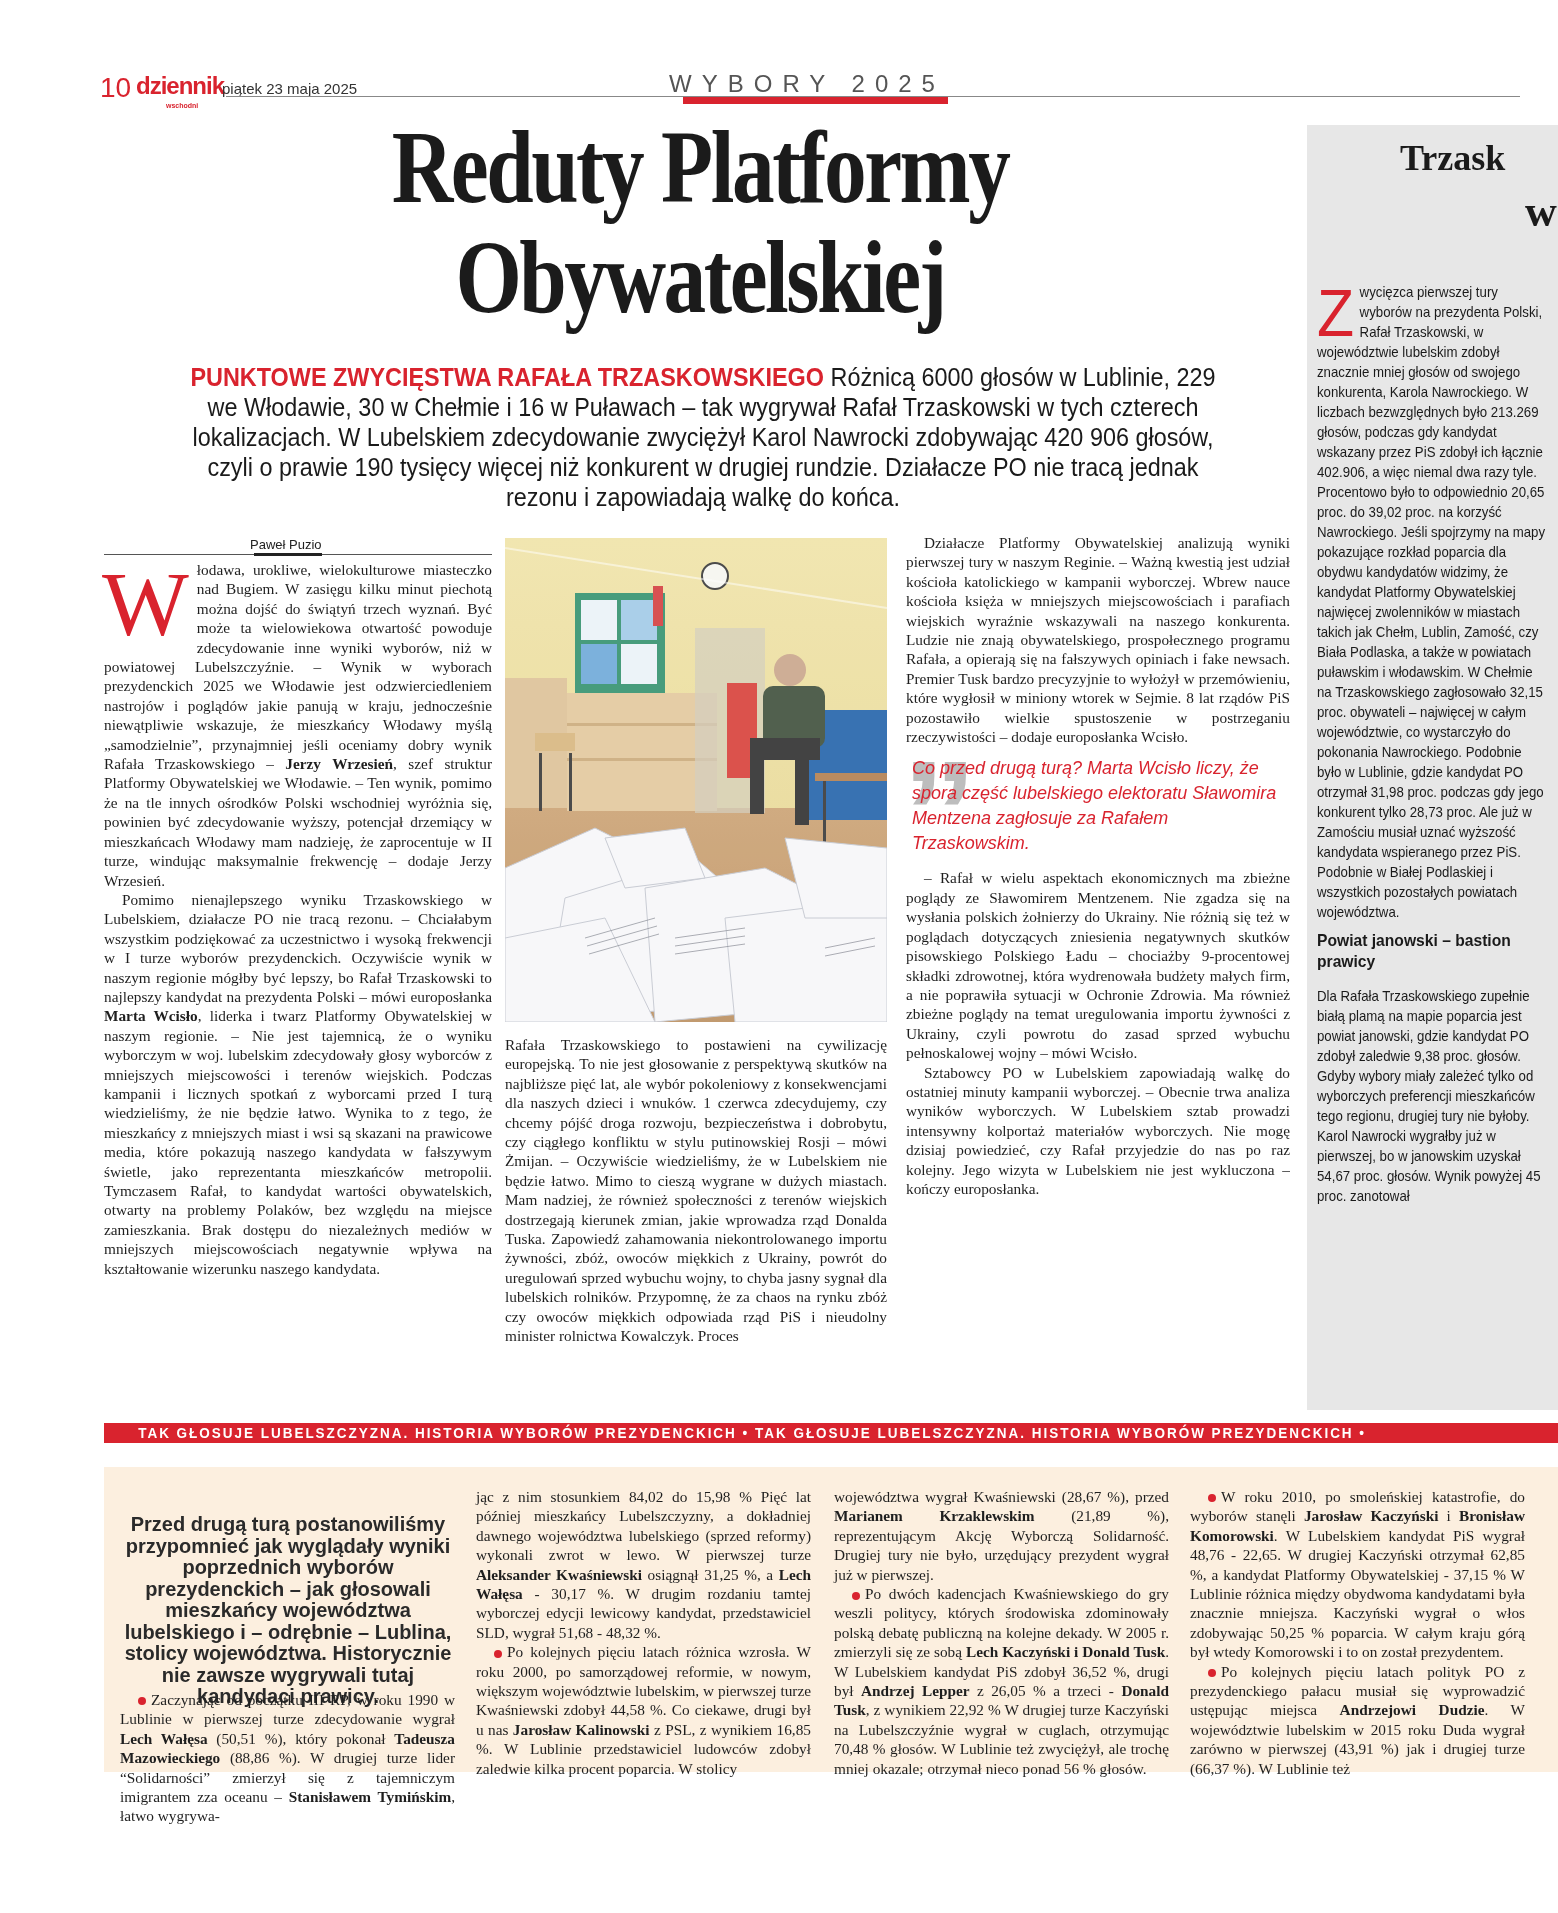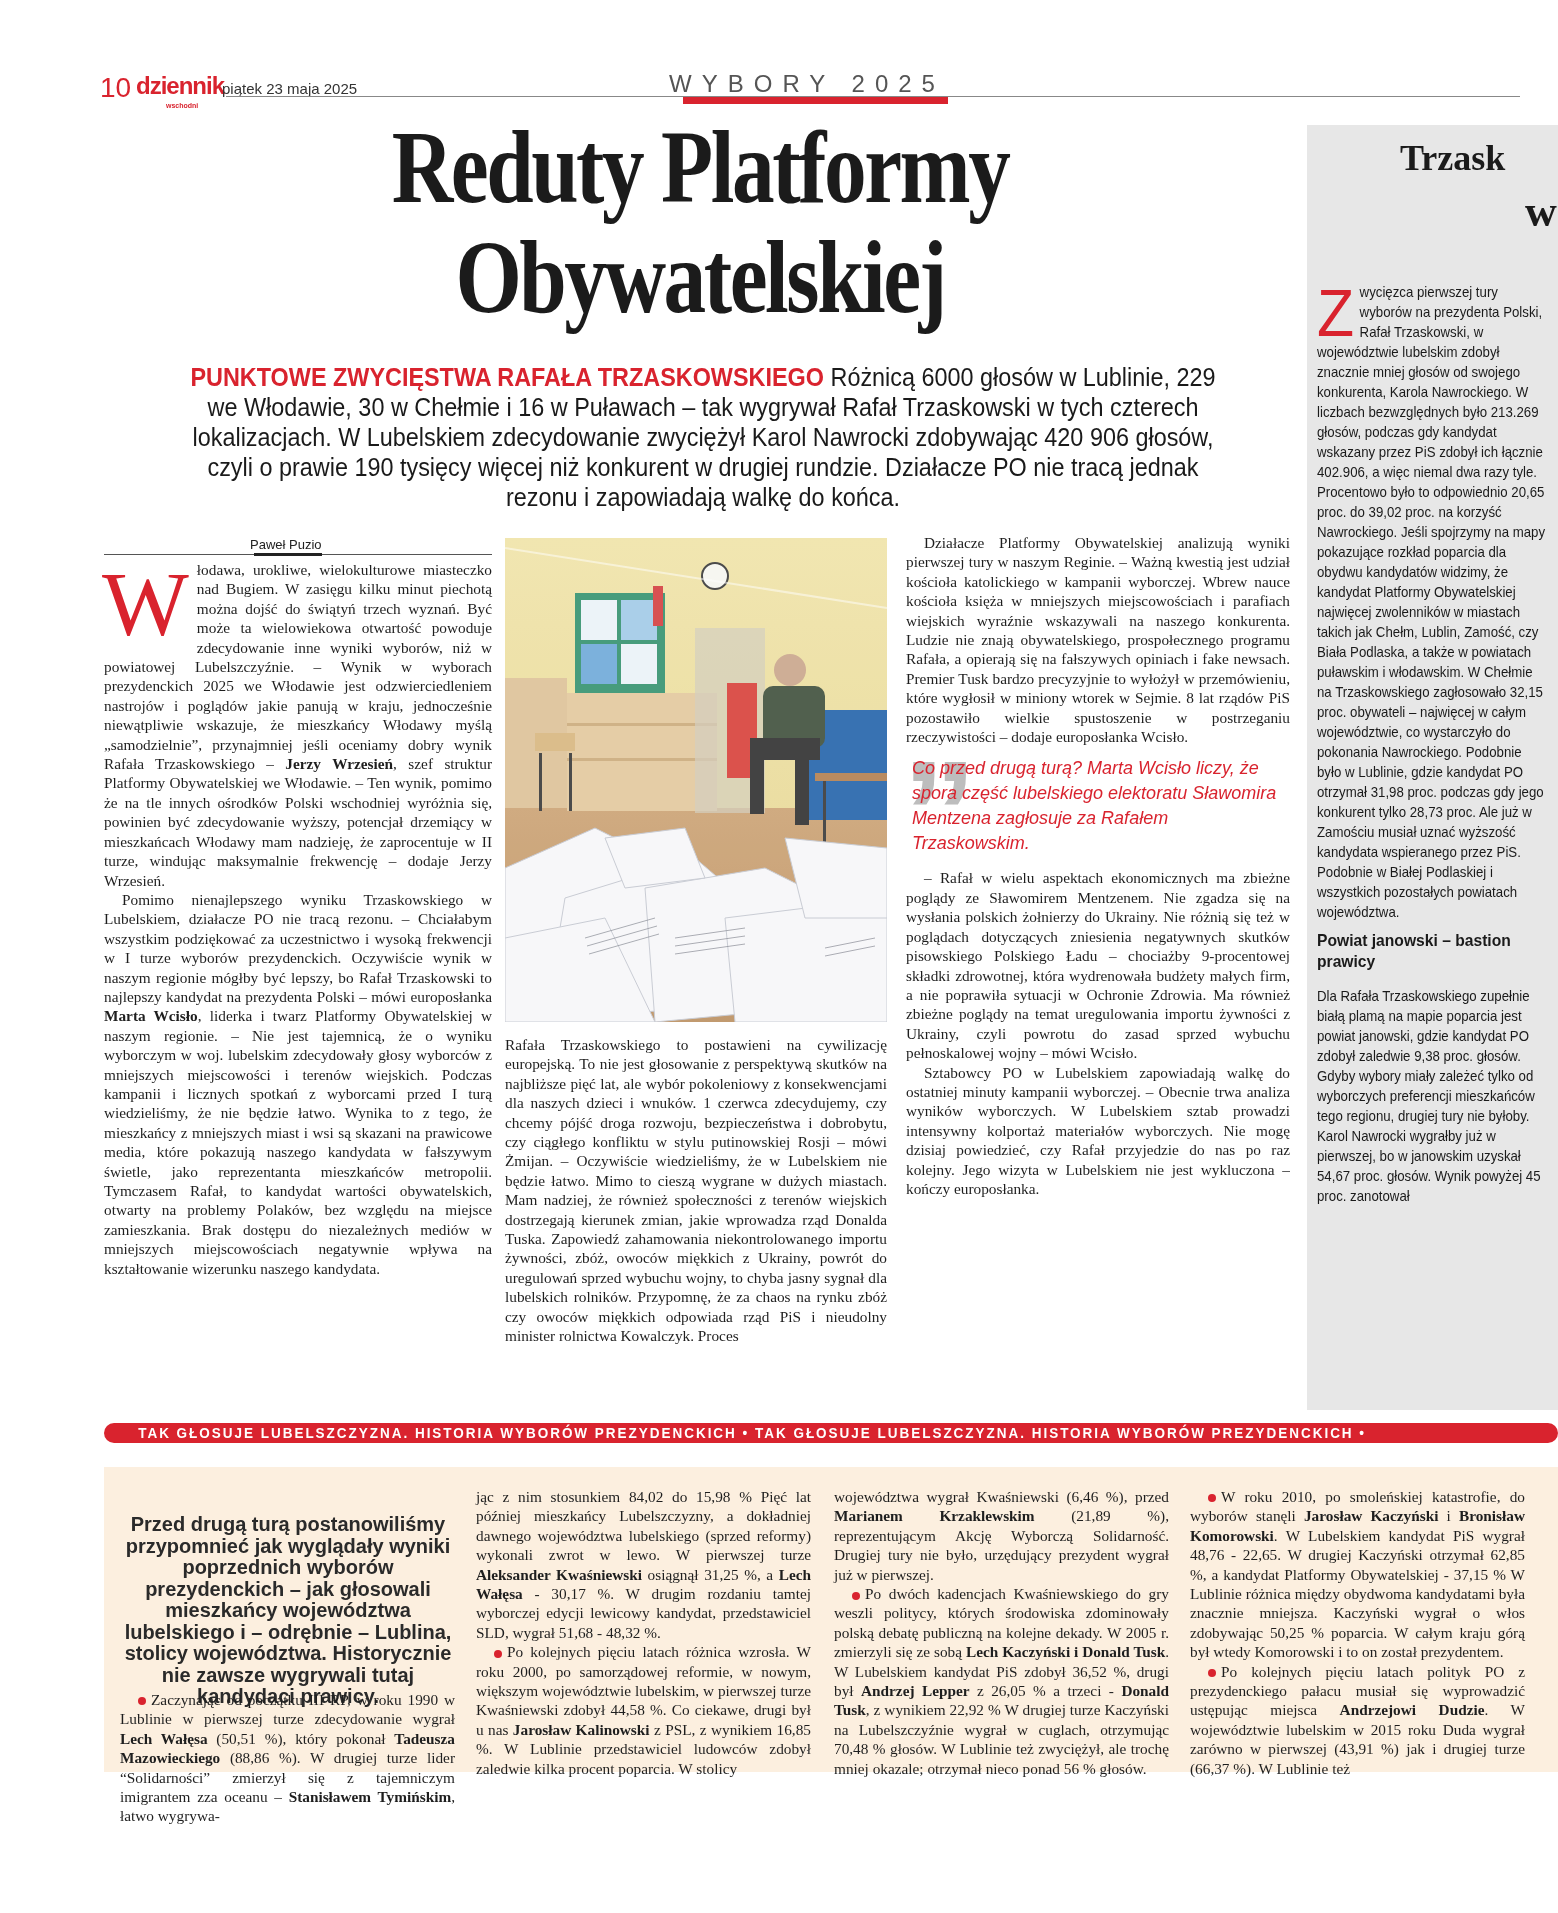--- a/index.html
+++ b/index.html
@@ -46,21 +46,21 @@
   
   .sidebar { left:1307px; top:125px; width:251px; height:1285px; background:#e7e7e7; }
   .sb-title { left:1400px; top:132px; width:158px; overflow:hidden; white-space:nowrap; font-family:"Liberation Serif", serif; font-weight:bold; font-size:36px; line-height:52px; color:#1b1b1b; }
   .sb-title2 { left:1525px; top:186px; font-family:"Liberation Serif", serif; font-weight:bold; font-size:44px; line-height:52px; color:#1b1b1b; }
   .sb-body { left:1317px; top:282px; width:232px; font-family:"Liberation Sans", sans-serif; font-size:14.4px; line-height:20px; color:#1a1a1a; transform:scaleX(0.92); transform-origin:left top; width:252px; }
   .sb-body p { margin:0; }
   .sb-drop { float:left; font-family:"Liberation Sans", sans-serif; font-size:66px; line-height:58px; color:#d9232e; margin:2px 6px 0 0; font-weight:normal; }
   .sb-sub { font-weight:bold; font-size:17px; line-height:21px; margin:8px 0 14px 0 !important; }
 
   
-  .banner { left:104px; top:1423px; width:1454px; height:20px; background:#d9232e; overflow:hidden; white-space:nowrap;border-radius:10px; }
+  .banner { left:104px; top:1423px; width:1454px; height:20px; background:#d9232e; overflow:hidden; white-space:nowrap; }
   .banner span { display:inline-block; color:#fff; font-family:"Liberation Sans", sans-serif; font-weight:bold; font-size:15px; line-height:20px; letter-spacing:2.2px; padding-left:38px; transform:scaleX(0.9); transform-origin:left center; }
   .box { left:104px; top:1467px; width:1454px; height:305px; background:#fcefdf; }
 
   .bcol { font-family:"Liberation Serif", serif; font-size:15.3px; line-height:19.4px; text-align:justify; color:#1e1e1e; }
   .bcol p { margin:0; text-indent:18px; }
   .bcol p.noindent { text-indent:0; }
   .bullet { display:inline-block; width:8px; height:8px; border-radius:50%; background:#d9232e; margin-right:5px; vertical-align:middle; }
   .bintro { left:118px; top:1483px; width:340px; text-align:center; font-family:"Liberation Sans", sans-serif; font-weight:bold; font-size:20px; line-height:21.5px; color:#2a2a2a;margin-top:31px; }
   .bcol1 { left:120px; top:1690px; width:335px; }
   .bcol2 { left:476px; top:1487px; width:335px; }
@@ -197,20 +197,20 @@
 <div class="abs bcol bcol1">
   <p><span class="bullet"></span><span>Zaczynając od początku III RP, w roku 1990 w Lublinie w pierwszej turze zdecydowanie wygrał </span><b>Lech Wałęsa</b><span> (50,51 %), który pokonał </span><b>Tadeusza Mazowieckiego</b><span> (88,86 %). W drugiej turze lider “Solidarności” zmierzył się z tajemniczym imigrantem zza oceanu – </span><b>Stanisławem Tymińskim</b><span>, łatwo wygrywa-</span></p>
 </div>
 
 <div class="abs bcol bcol2">
   <p class="noindent"><span>jąc z nim stosunkiem 84,02 do 15,98 % Pięć lat później mieszkańcy Lubelszczyzny, a dokładniej dawnego województwa lubelskiego (sprzed reformy) wykonali zwrot w lewo. W pierwszej turze </span><b>Aleksander Kwaśniewski</b><span> osiągnął 31,25 %, a </span><b>Lech Wałęsa</b><span> - 30,17 %. W drugim rozdaniu tamtej wyborczej edycji lewicowy kandydat, przedstawiciel SLD, wygrał 51,68 - 48,32 %.</span></p>
   <p><span class="bullet"></span><span>Po kolejnych pięciu latach różnica wzrosła. W roku 2000, po samorządowej reformie, w nowym, większym województwie lubelskim, w pierwszej turze Kwaśniewski zdobył 44,58 %. Co ciekawe, drugi był u nas </span><b>Jarosław Kalinowski</b><span> z PSL, z wynikiem 16,85 %. W Lublinie przedstawiciel ludowców zdobył zaledwie kilka procent poparcia. W stolicy</span></p>
 </div>
 
 <div class="abs bcol bcol3">
-  <p class="noindent"><span>województwa wygrał Kwaśniewski (6,46 %), przed </span><b>Marianem Krzaklewskim</b><span> (21,89 %), reprezentującym Akcję Wyborczą Solidarność. Drugiej tury nie było, urzędujący prezydent wygrał już w pierwszej.</span></p>
+  <p class="noindent"><span>województwa wygrał Kwaśniewski (28,67 %), przed </span><b>Marianem Krzaklewskim</b><span> (21,89 %), reprezentującym Akcję Wyborczą Solidarność. Drugiej tury nie było, urzędujący prezydent wygrał już w pierwszej.</span></p>
   <p><span class="bullet"></span><span>Po dwóch kadencjach Kwaśniewskiego do gry weszli politycy, których środowiska zdominowały polską debatę publiczną na kolejne dekady. W 2005 r. zmierzyli się ze sobą </span><b>Lech Kaczyński i Donald Tusk</b><span>. W Lubelskiem kandydat PiS zdobył 36,52 %, drugi był </span><b>Andrzej Lepper</b><span> z 26,05 % a trzeci - </span><b>Donald Tusk</b><span>, z wynikiem 22,92 % W drugiej turze Kaczyński na Lubelszczyźnie wygrał w cuglach, otrzymując 70,48 % głosów. W Lublinie też zwyciężył, ale trochę mniej okazale; otrzymał nieco ponad 56 % głosów.</span></p>
 </div>
 
 <div class="abs bcol bcol4">
   <p><span class="bullet"></span><span>W roku 2010, po smoleńskiej katastrofie, do wyborów stanęli </span><b>Jarosław Kaczyński</b><span> i </span><b>Bronisław Komorowski</b><span>. W Lubelskiem kandydat PiS wygrał 48,76 - 22,65. W drugiej Kaczyński otrzymał 62,85 %, a kandydat Platformy Obywatelskiej - 37,15 % W Lublinie różnica między obydwoma kandydatami była znacznie mniejsza. Kaczyński wygrał o włos zdobywając 50,25 % poparcia. W całym kraju górą był wtedy Komorowski i to on został prezydentem.</span></p>
   <p><span class="bullet"></span><span>Po kolejnych pięciu latach polityk PO z prezydenckiego pałacu musiał się wyprowadzić ustępując miejsca </span><b>Andrzejowi Dudzie</b><span>. W województwie lubelskim w 2015 roku Duda wygrał zarówno w pierwszej (43,91 %) jak i drugiej turze (66,37 %). W Lublinie też</span></p>
 </div>
 
 </body></html>

